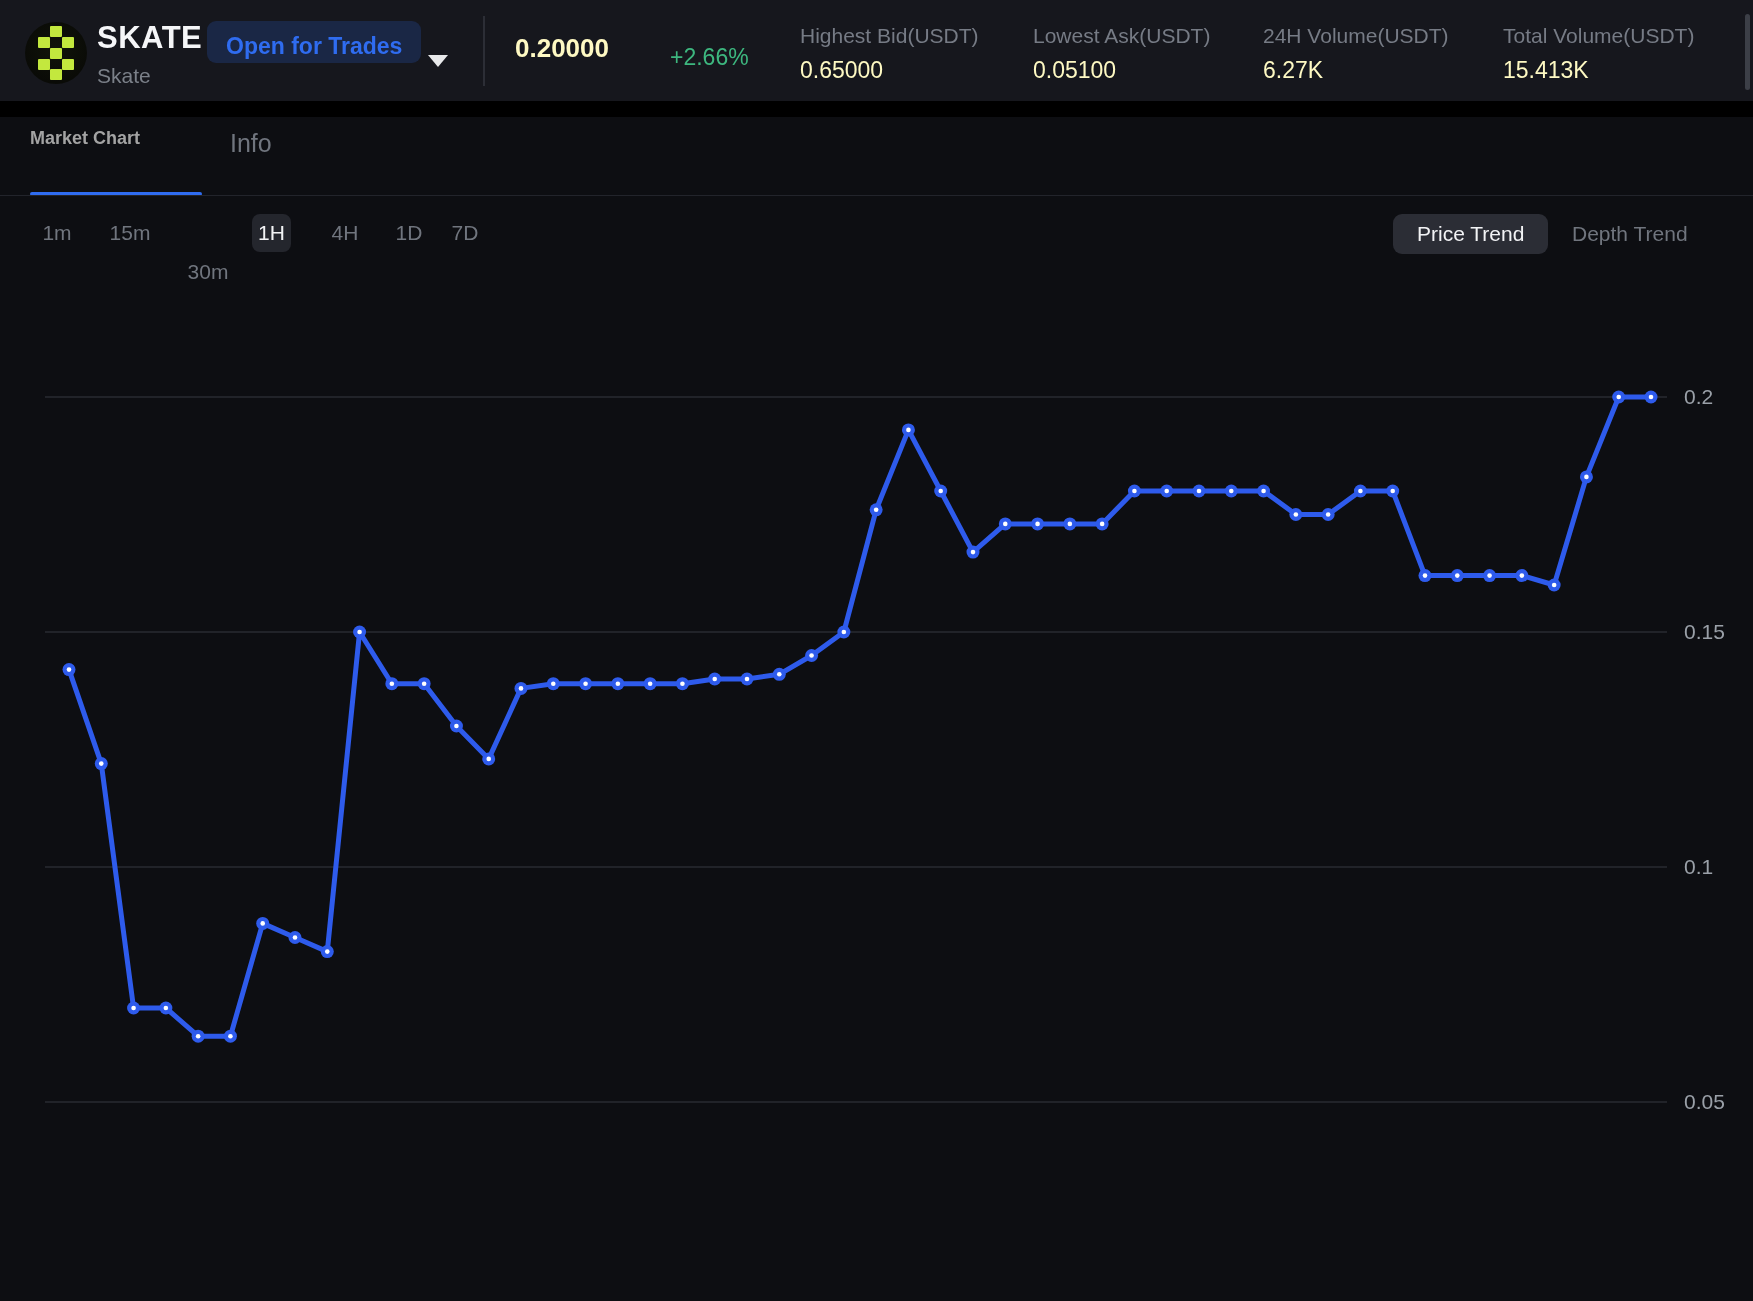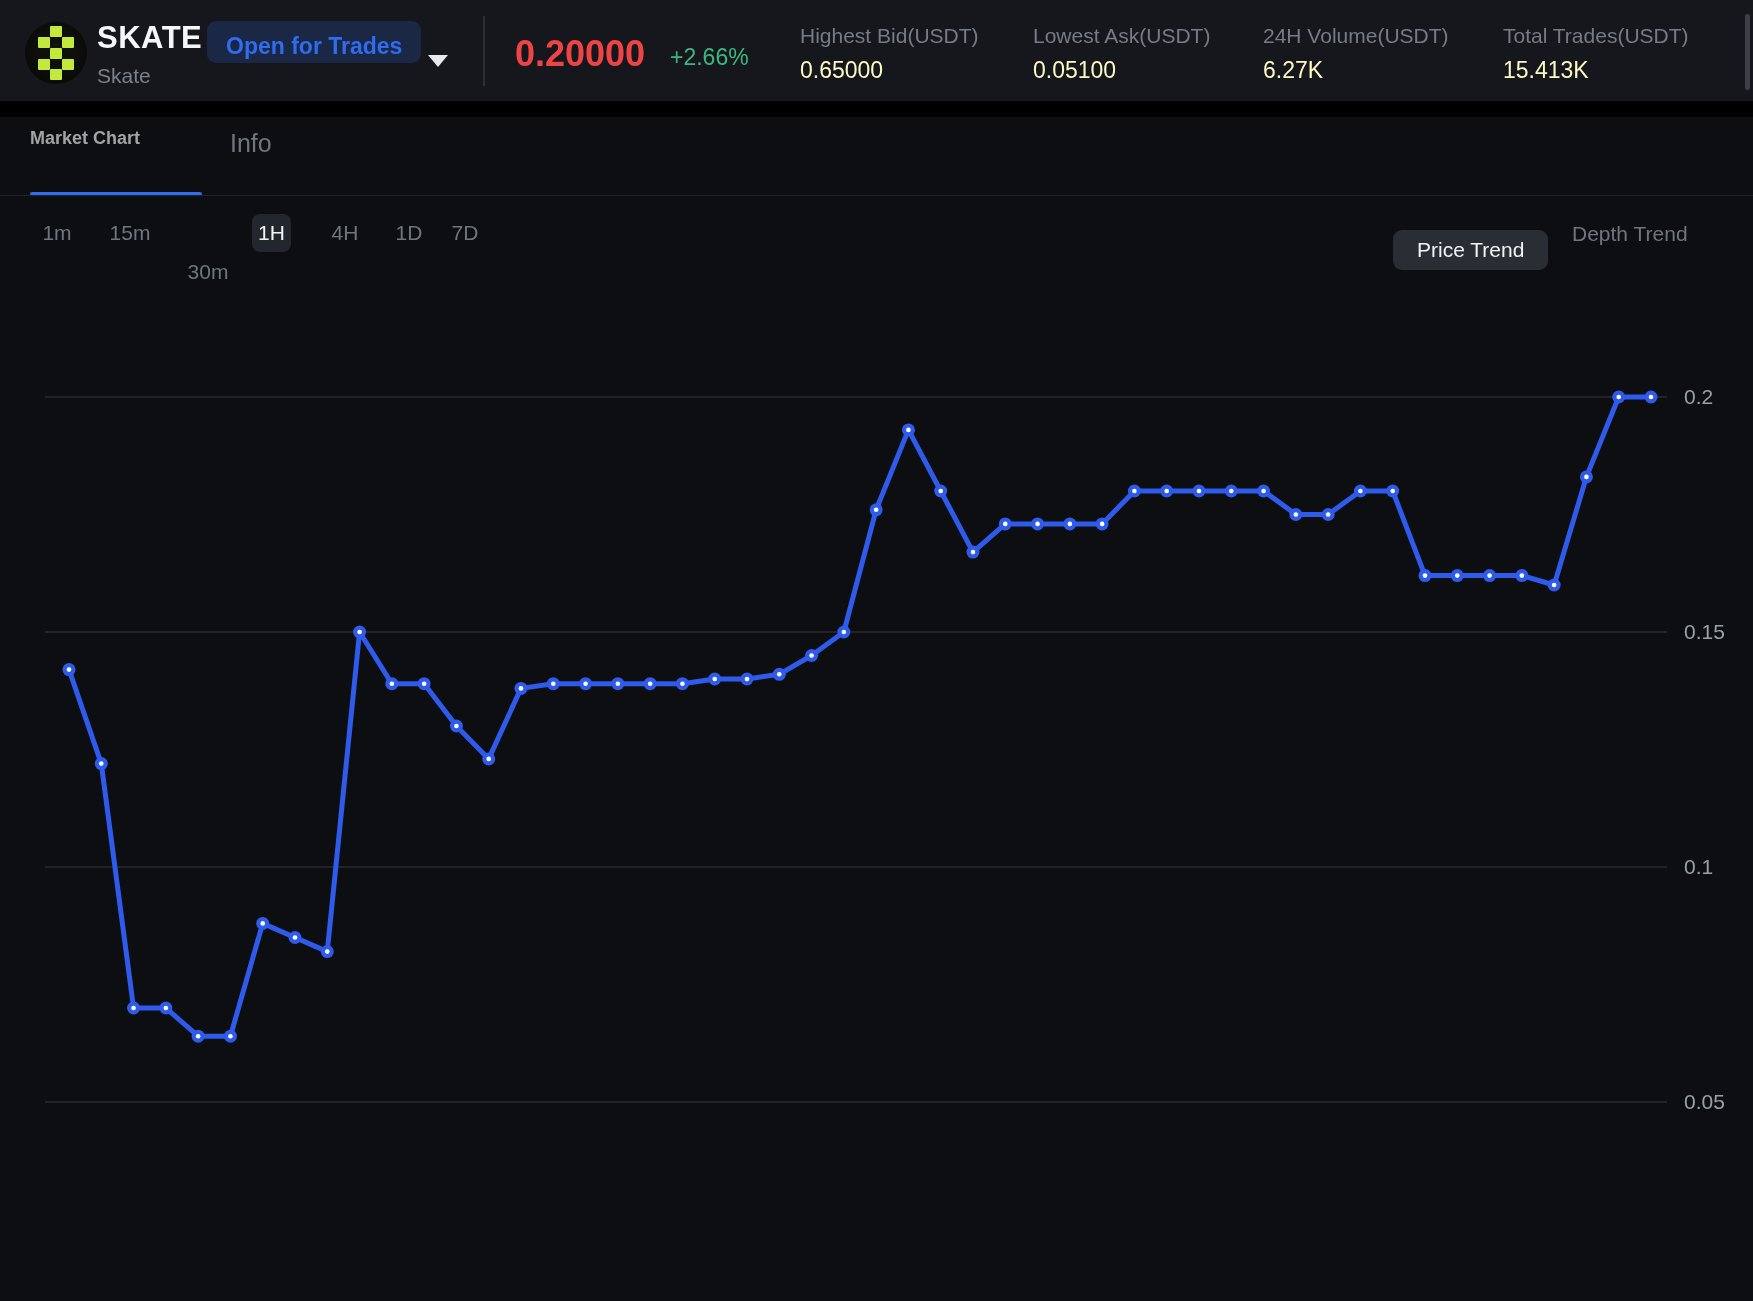--- a/index.html
+++ b/index.html
@@ -12,21 +12,21 @@
   .token-icon { position:absolute; left:25px; top:22px; width:62px; height:62px; border-radius:50%;
                 background:radial-gradient(circle at 50% 45%, #11140a 0%, #0a0b07 70%);
                 display:flex; align-items:center; justify-content:center; }
   .token-symbol { position:absolute; left:97px; top:20px; font-size:31px; font-weight:700; color:#f5f6f8; letter-spacing:0.5px; }
   .token-badge { position:absolute; left:207px; top:21px; height:42px; padding:4px 19px; line-height:42px;
                  background:#1a2745; border-radius:9px; color:#2f6cf0; font-size:23px; font-weight:700; }
   .token-name { position:absolute; left:97px; top:64px; font-size:21px; color:#7b8089; }
   .caret { position:absolute; left:428px; top:55px; width:0; height:0;
            border-left:10px solid transparent; border-right:10px solid transparent; border-top:12px solid #e8e9eb; cursor:pointer; }
   .hdr-divider { position:absolute; left:483px; top:16px; width:2px; height:70px; background:#2c2e36; }
-  .token-price { position:absolute; left:515px; top:33px; font-size:36px; font-weight:700; color:#ef4444; }
+  .token-price { position:absolute; left:515px; top:33px; font-size:26px; font-weight:700; color:#fef9c3; }
   .token-change { position:absolute; left:670px; top:44px; font-size:23px; font-weight:500; color:#3db77f; }
   .stat { position:absolute; top:0; height:101px; }
   .stat .lbl { position:absolute; top:24px; left:0; white-space:nowrap; font-size:21px; color:#767b85; }
   .stat .val { position:absolute; top:57px; left:0; white-space:nowrap; font-size:23px; font-weight:500; color:#fef9c3; }
   .stat1 { left:800px; }  .stat2 { left:1033px; }  .stat3 { left:1263px; }  .stat4 { left:1503px; }
   .scroll-thumb { position:absolute; right:3px; top:14px; width:5px; height:76px; background:#3c3f47; border-radius:3px; cursor:pointer; }
 
   .black-band { position:absolute; left:0; top:101px; width:1753px; height:16px; background:#000; }
 
   
@@ -34,21 +34,21 @@
   .tab-info { position:absolute; left:230px; top:129px; font-size:25px; font-weight:400; color:#70757e; cursor:pointer; }
   .tab-underline { position:absolute; left:30px; top:192px; width:172px; height:4px; background:#2f6cf0; border-radius:2px; }
   .tabs-divider { position:absolute; left:0; top:195px; width:1753px; height:1px; background:#22242b; }
 
   
   .interval { position:absolute; top:214px; height:38px; line-height:38px; text-align:center;
               font-size:21px; color:#70757e; cursor:pointer; border-radius:8px; }
   .interval.sel { background:#24262d; color:#f2f3f5; font-weight:500; }
   .i1m{left:32px;width:50px;} .i15m{left:100px;width:60px;} .i30m{left:178px;width:60px;margin-top:39px;}
   .i1h{left:252px;width:39px;} .i4h{left:320px;width:50px;} .i1d{left:384px;width:50px;} .i7d{left:440px;width:50px;}
-  .trend-price { position:absolute; left:1393px; top:230px; height:40px; line-height:40px; padding:0 24px;
+  .trend-price { position:absolute; left:1393px; top:214px; height:40px; line-height:40px; padding:0 24px;
                  background:#2b2d35; border-radius:9px; font-size:21px; color:#f2f3f5; cursor:pointer; }
   .trend-depth { position:absolute; left:1572px; top:214px; height:40px; line-height:40px;
                  font-size:21px; color:#70757e; cursor:pointer; }
 
   
   .chart-wrap { position:absolute; left:0; top:310px; width:1512px; height:985px; cursor:crosshair; }
   svg text.tick { font-family:"Liberation Sans", sans-serif; font-size:21px; fill:#9aa0a8; }
 </style>
 </head>
 <body>
@@ -83,21 +83,21 @@
     </div>
     <div class="stat stat2">
       <div class="lbl">Lowest Ask(USDT)</div>
       <div class="val">0.05100</div>
     </div>
     <div class="stat stat3">
       <div class="lbl">24H Volume(USDT)</div>
       <div class="val">6.27K</div>
     </div>
     <div class="stat stat4">
-      <div class="lbl">Total Trades(USDT)</div>
+      <div class="lbl">Total Volume(USDT)</div>
       <div class="val">15.413K</div>
     </div>
     <div class="scroll-thumb"></div>
   </div>
 
   <div class="black-band"></div>
 
   <div class="tab-mc">Market Chart</div>
   <div class="tab-info">Info</div>
   <div class="tab-underline"></div>

